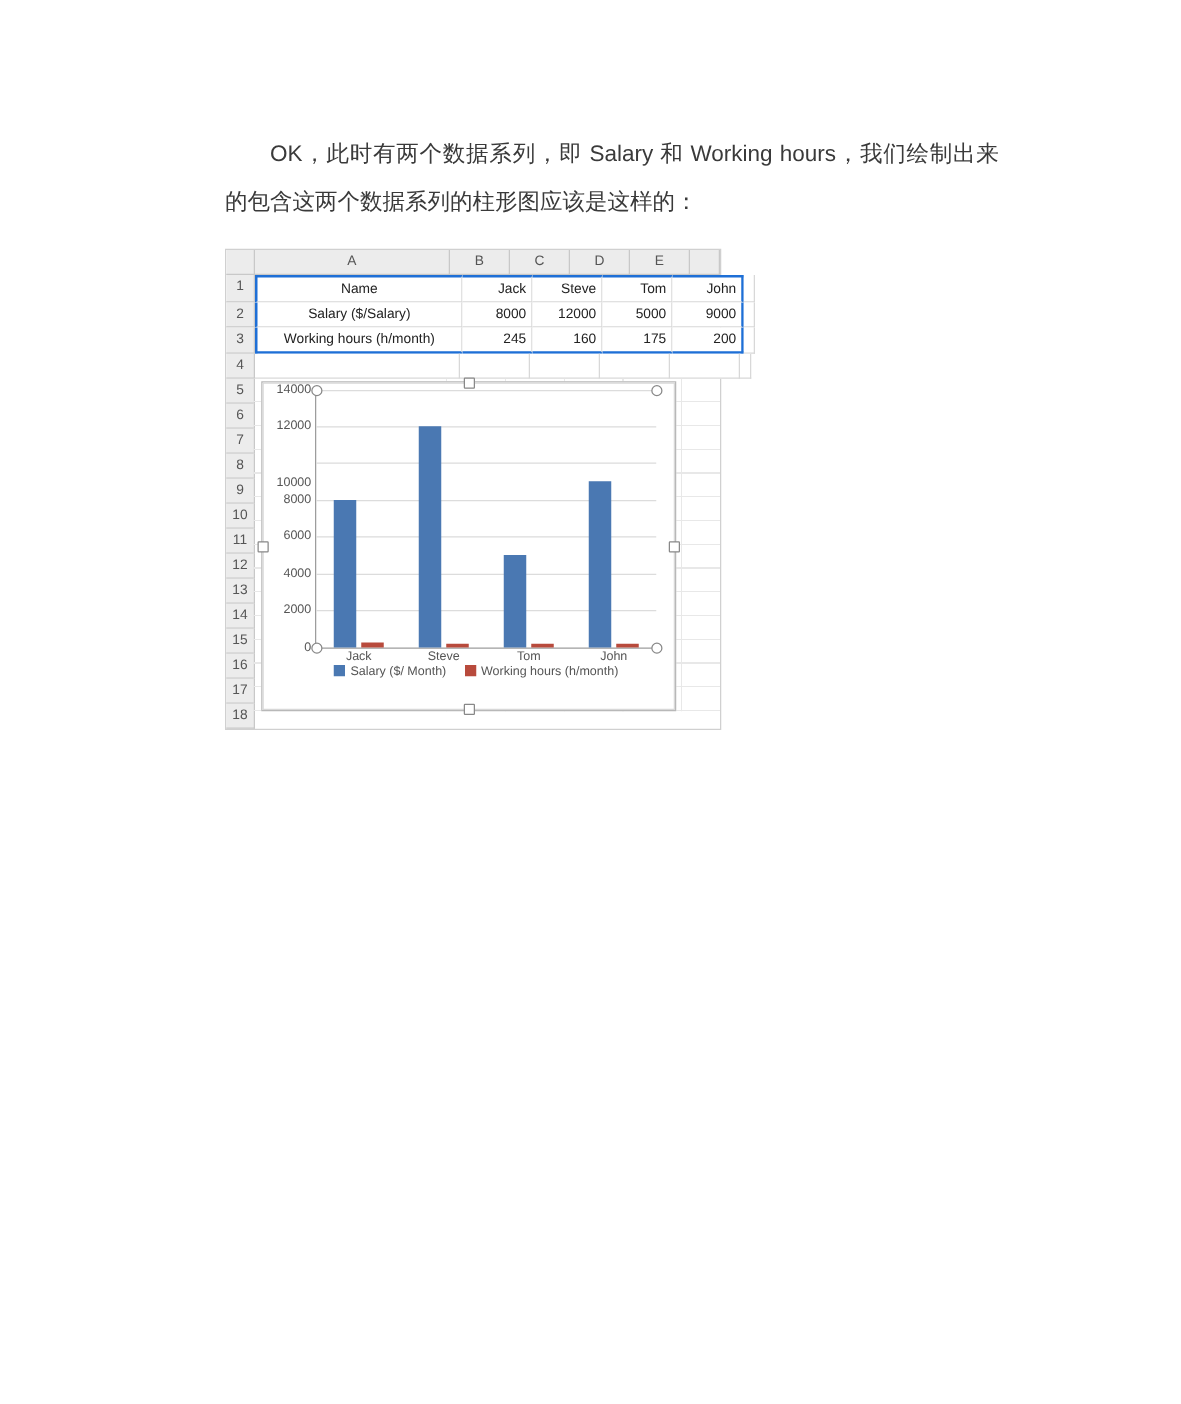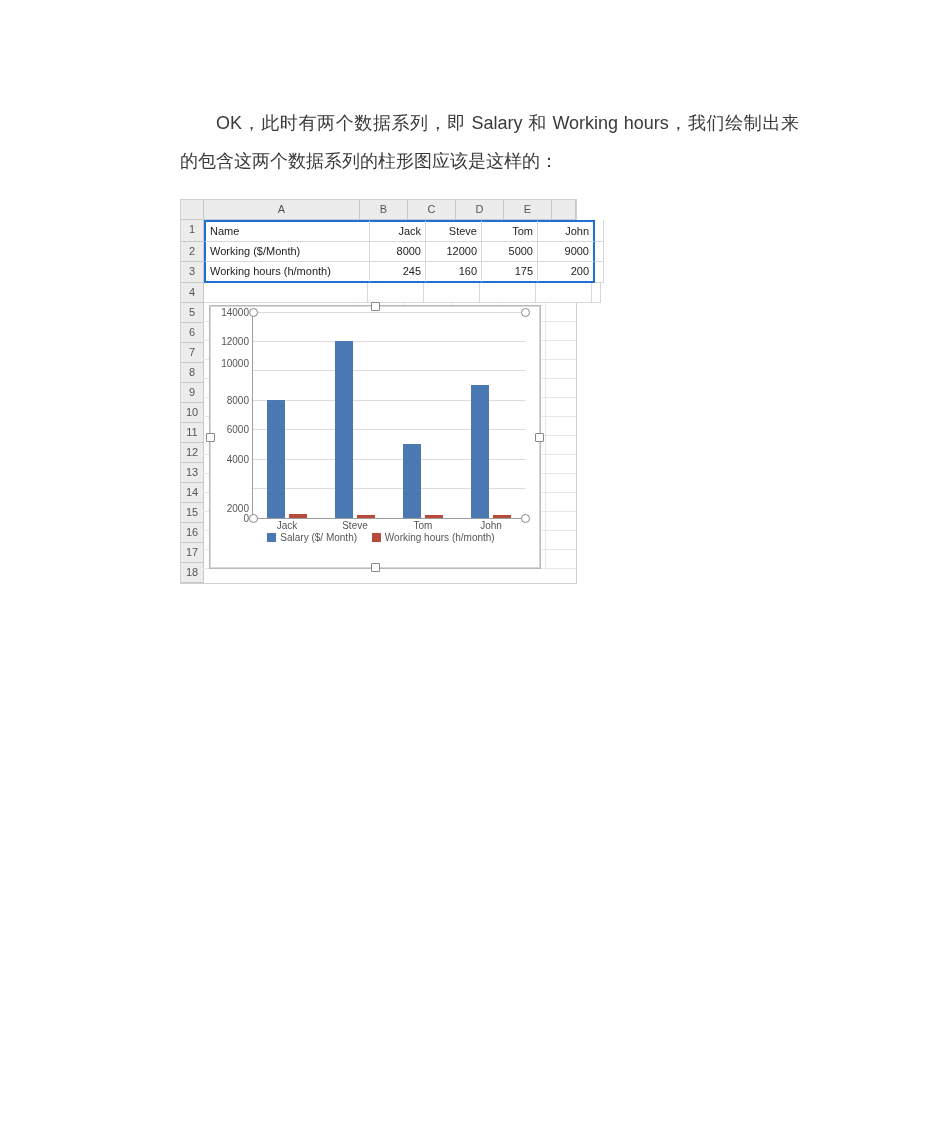--- a/index.html
+++ b/index.html
@@ -64,20 +64,21 @@
   .cA { width: 155px; flex:0 0 155px; }
   .cB, .cC, .cD, .cE { width: 47px; flex:0 0 47px; }
   .cF { flex: 1 1 auto; }
   .cell {
     border-right: 1px solid #d8d8d8;
     border-bottom: 1px solid #d8d8d8;
     padding: 0 4px;
     line-height: 19px;
     white-space: nowrap;
     overflow: hidden;
+    text-align: center;
   }
   .cell.r { text-align: right; }
   .grid-row .cell { background:#fff; }
   .sel-range .cell { background:#fff; }
   .sel-top { border-top: 2px solid #1e6fd6; }
   .sel-bot { border-bottom: 2px solid #1e6fd6; }
   .sel-lft { border-left: 2px solid #1e6fd6; }
   .sel-rgt { border-right: 2px solid #1e6fd6; }
 
   
@@ -181,21 +182,21 @@
         <div class="cell cA sel-top sel-lft">Name</div>
         <div class="cell cB r sel-top">Jack</div>
         <div class="cell cC r sel-top">Steve</div>
         <div class="cell cD r sel-top">Tom</div>
         <div class="cell cE r sel-top sel-rgt">John</div>
         <div class="cell cF"></div>
       </div>
 
       <div class="sheet-row grid-row sel-range">
         <div class="row-hdr">2</div>
-        <div class="cell cA sel-lft">Working ($/Month)</div>
+        <div class="cell cA sel-lft">Salary ($/Salary)</div>
         <div class="cell cB r">8000</div>
         <div class="cell cC r">12000</div>
         <div class="cell cD r">5000</div>
         <div class="cell cE r sel-rgt">9000</div>
         <div class="cell cF"></div>
       </div>
 
       <div class="sheet-row grid-row sel-range">
         <div class="row-hdr">3</div>
         <div class="cell cA sel-lft sel-bot">Working hours (h/month)</div>
@@ -235,29 +236,29 @@
         </div>
         <div class="chart-cell-zone">
           <div class="chart-box" id="chartbox">
             <div class="handle h-n"></div>
             <div class="handle h-s"></div>
             <div class="handle h-w"></div>
             <div class="handle h-e"></div>
             <div class="plot" id="plotarea">
                 <div class="ytick" style="top: 206px; left: -54px;">0</div>
                 <div class="gridline" style="top: 176.571px;"></div>
-                <div class="ytick" style="top: 176.571px; left: -54px; margin-top: 20px;">2000</div>
+                <div class="ytick" style="top: 176.571px; left: -54px;">2000</div>
                 <div class="gridline" style="top: 147.143px;"></div>
                 <div class="ytick" style="top: 147.143px; left: -54px;">4000</div>
                 <div class="gridline" style="top: 117.714px;"></div>
                 <div class="ytick" style="top: 117.714px; left: -54px;">6000</div>
                 <div class="gridline" style="top: 88.2857px;"></div>
                 <div class="ytick" style="top: 88.2857px; left: -54px;">8000</div>
                 <div class="gridline" style="top: 58.8571px;"></div>
-                <div class="ytick" style="top: 51px; left: -54px;">10000</div>
+                <div class="ytick" style="top: 74px; left: -54px;">10000</div>
                 <div class="gridline" style="top: 29.4286px;"></div>
                 <div class="ytick" style="top: 29.4286px; left: -54px;">12000</div>
                 <div class="gridline" style="top: 0px;"></div>
                 <div class="ytick" style="top: 0px; left: -54px;">14000</div>
                 <div class="bar s1" style="height: 117.714px; left: 14px; background: rgb(74, 120, 178);"></div>
                 <div class="bar s2" style="height: 3.605px; left: 36px; background: rgb(184, 74, 60);"></div>
                 <div class="xlabel" style="left: 4px;">Jack</div>
                 <div class="bar s1" style="height: 176.571px; left: 82px; background: rgb(74, 120, 178);"></div>
                 <div class="bar s2" style="height: 2.35429px; left: 104px; background: rgb(184, 74, 60);"></div>
                 <div class="xlabel" style="left: 72px;">Steve</div>

